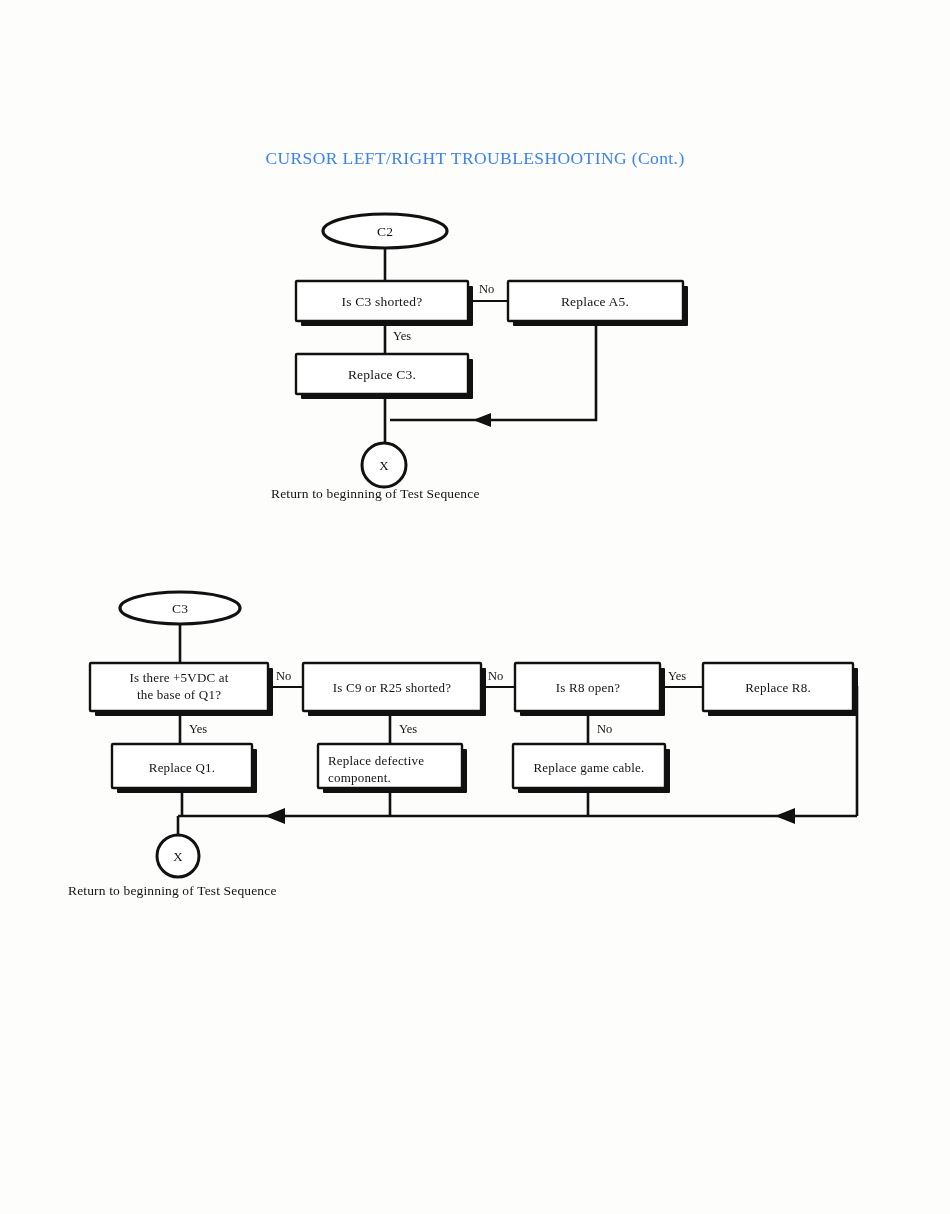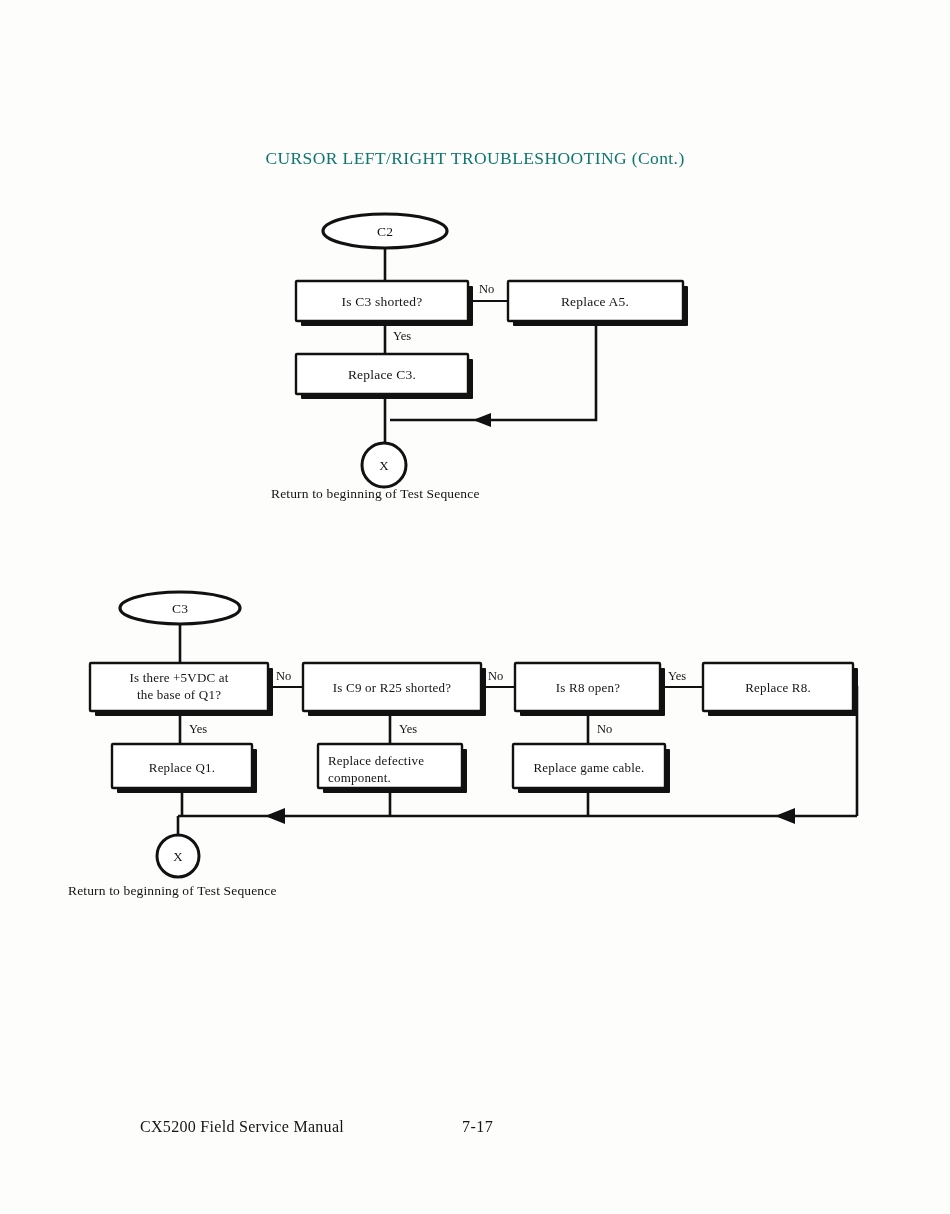--- a/index.html
+++ b/index.html
@@ -22,21 +22,21 @@
   }
   
   #page-title {
     position: absolute;
     top: 148px;
     left: 0;
     width: 950px;
     text-align: center;
     font-size: 17.5px;
     letter-spacing: 0.4px;
-    color: #0f766e;
+    color: #3b82f6;
     font-family: "Liberation Serif", "DejaVu Serif", serif;
     white-space: pre;
   }
   
   #flow-canvas {
     position: absolute;
     top: 0;
     left: 0;
   }
   .node-text {
@@ -263,18 +263,14 @@
 
       <g>
         <circle class="circle-face" cx="178" cy="856" r="21"></circle>
         <text class="term-text" x="178" y="861" text-anchor="middle">X</text>
       </g>
 
       <text class="caption-text" x="68" y="895">Return to beginning of Test Sequence</text>
     </g>
   </svg>
 
-  <div id="footer">
-    <span id="footer-manual">CX5200 Field Service Manual</span>
-    <span id="footer-page">7-17</span>
-  </div>
 
 </div>
 
 </body></html>

